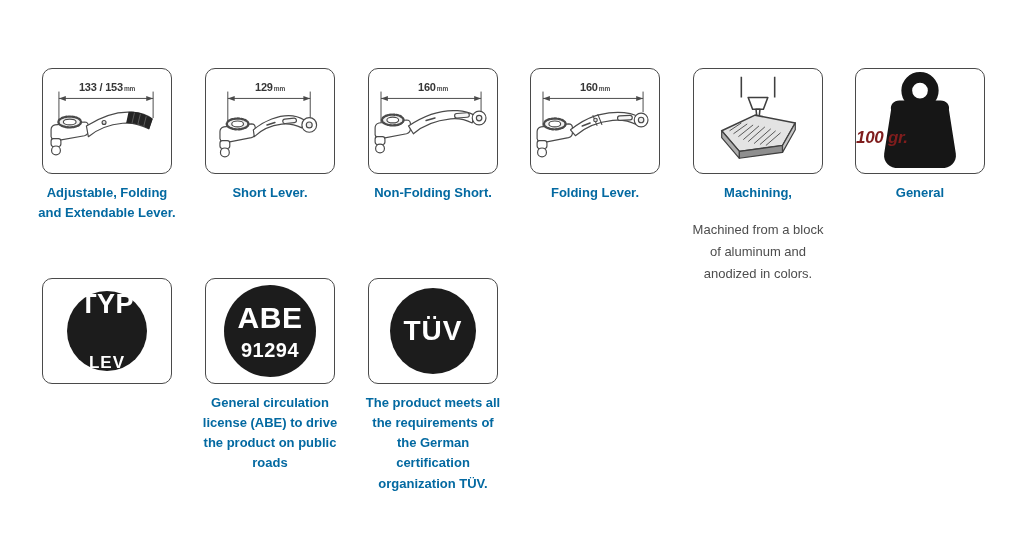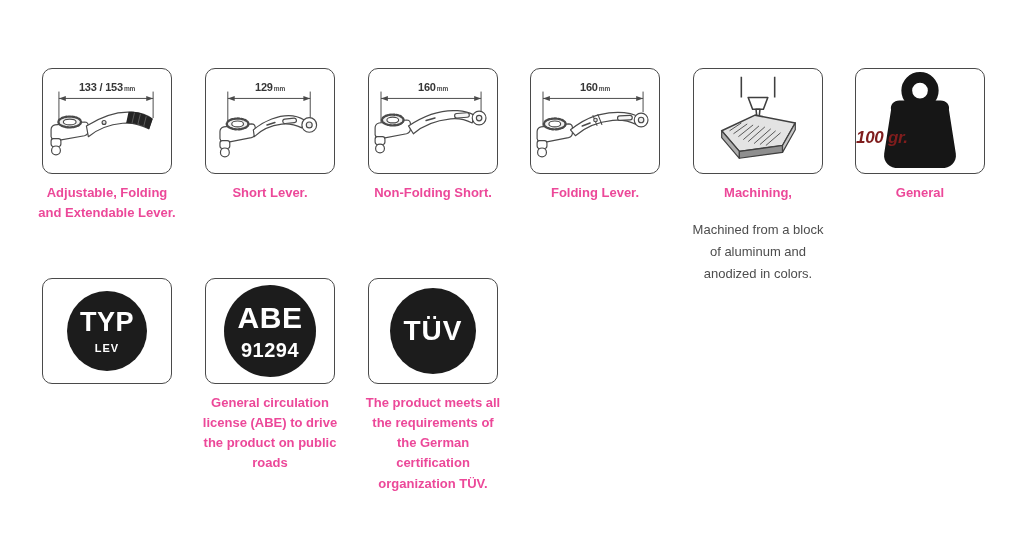--- a/index.html
+++ b/index.html
@@ -16,45 +16,45 @@
   .card svg { position: absolute; inset: 0; width: 100%; height: 100%; }
 
   .dim-label {
     position: absolute; top: 13px; left: 0; right: 0;
     text-align: center; font-weight: 700; font-size: 11px; color: #363636;
     letter-spacing: -0.2px; z-index: 2; line-height: 1;
   }
   .dim-unit { font-size: 6.5px; font-weight: 600; margin-left: 1px; color: #4a4a4a; }
 
   .label {
-    margin-top: 9px; font-size: 13px; font-weight: 700; color: #ec4899;
+    margin-top: 9px; font-size: 13px; font-weight: 700; color: #0369a1;
     line-height: 1.55; white-space: pre-line;
   }
   .sublabel {
     margin-top: 16px; font-size: 13px; font-weight: 400; color: #4d4d4d;
     line-height: 1.7; white-space: pre-line;
   }
 
   .weight-text {
     position: absolute; top: 59px; left: 0; right: 0; z-index: 2;
     text-align: left; color: #7f1d1d; font-style: italic; font-weight: 800;
     font-size: 17px; letter-spacing: -0.3px;
   }
 
   .badge-wrap { width: 100%; height: 100%; display: flex; align-items: center; justify-content: center; }
   .badge {
     border-radius: 50%; background: #1c1c1c; color: #ffffff;
     display: flex; flex-direction: column; align-items: center; justify-content: center;
     font-weight: 800; line-height: 1;
   }
-  .badge-typ { width: 80px; height: 80px; }
+  .badge-typ { width: 80px; height: 80px; justify-content: space-between; }
   .badge-abe { width: 92px; height: 92px; }
   .badge-tuv { width: 86px; height: 86px; }
   .badge-typ .l1 { font-size: 27px; letter-spacing: 0.5px; }
-  .badge-typ .l2 { font-size: 11px; margin-top: 7px; letter-spacing: 1px; }
+  .badge-typ .l2 { font-size: 17px; margin-top: 7px; letter-spacing: 1px; }
   .badge-abe .l1 { font-size: 30px; letter-spacing: 0.5px; }
   .badge-abe .l2 { font-size: 20px; margin-top: 7px; letter-spacing: 0.5px; }
   .badge-tuv .l1 { font-size: 28px; letter-spacing: 1px; }
 
   .lever-line { stroke: #4a4a4a; stroke-width: 1.2; fill: #ffffff; stroke-linejoin: round; stroke-linecap: round; }
   .dim-line   { stroke: #4a4a4a; stroke-width: 1; fill: none; }
   .dim-arrow  { fill: #4a4a4a; stroke: none; }
 </style>
 </head>
 <body>

